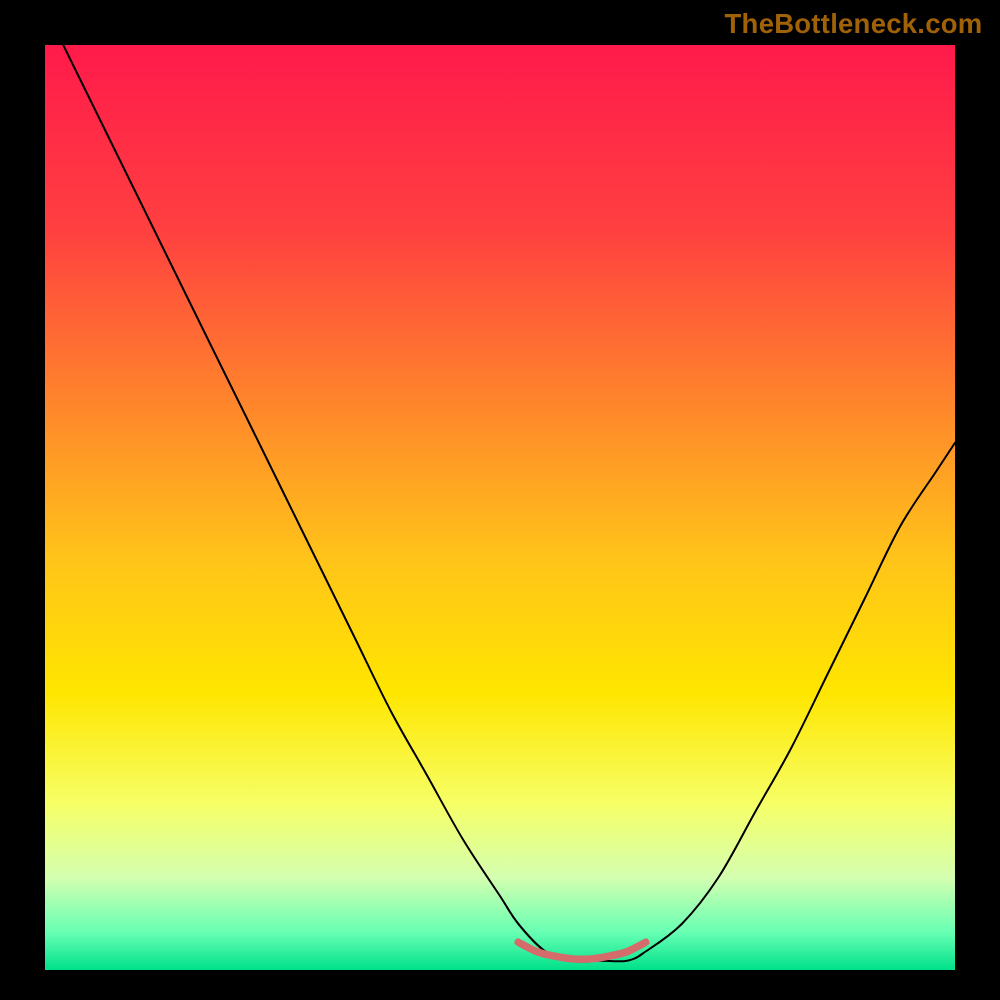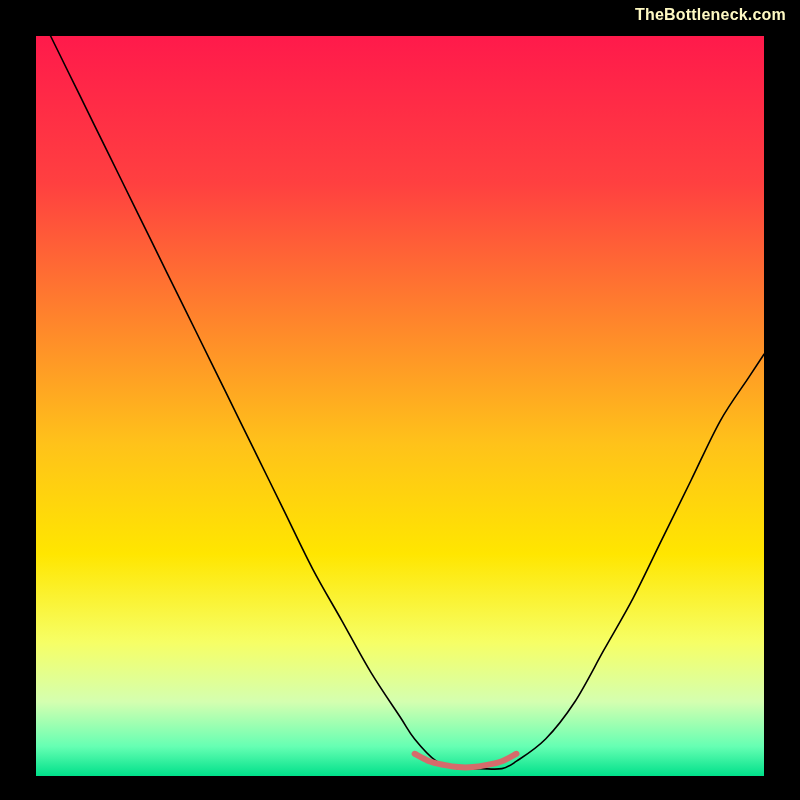--- a/index.html
+++ b/index.html
@@ -14,22 +14,22 @@
   .frame {
     position: relative;
     width: 800px;
     height: 800px;
     background: #000;
   }
   .watermark {
     position: absolute;
     top: 6px;
     right: 14px;
-    color: #fef9c3;
-    font-size: 16px;
+    color: #a16207;
+    font-size: 22px;
     font-weight: 600;
     letter-spacing: 0.2px;
     user-select: none;
   }
   .plot {
     position: absolute;
     display: block;
   }
 </style>
 </head>

